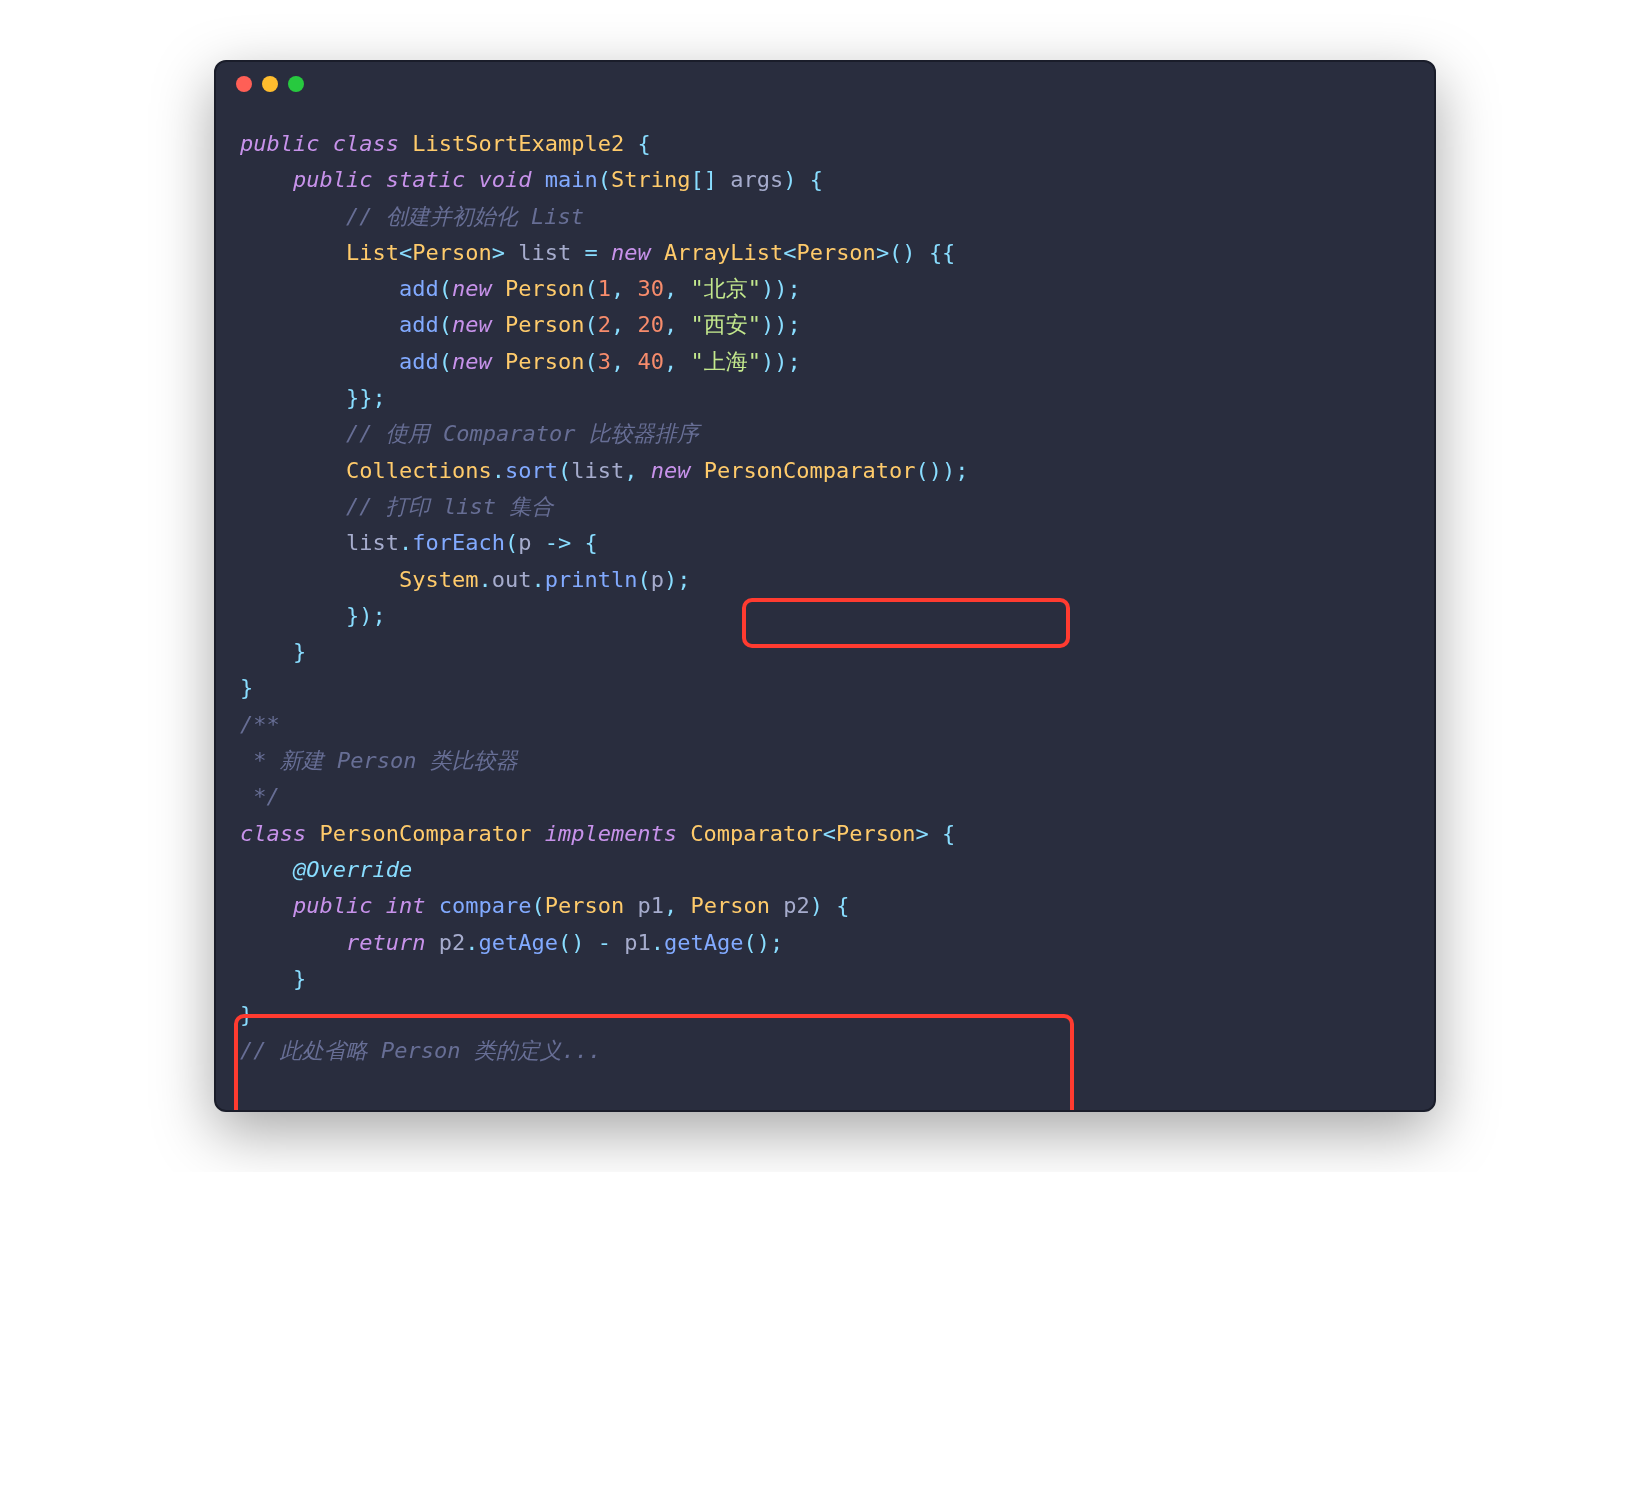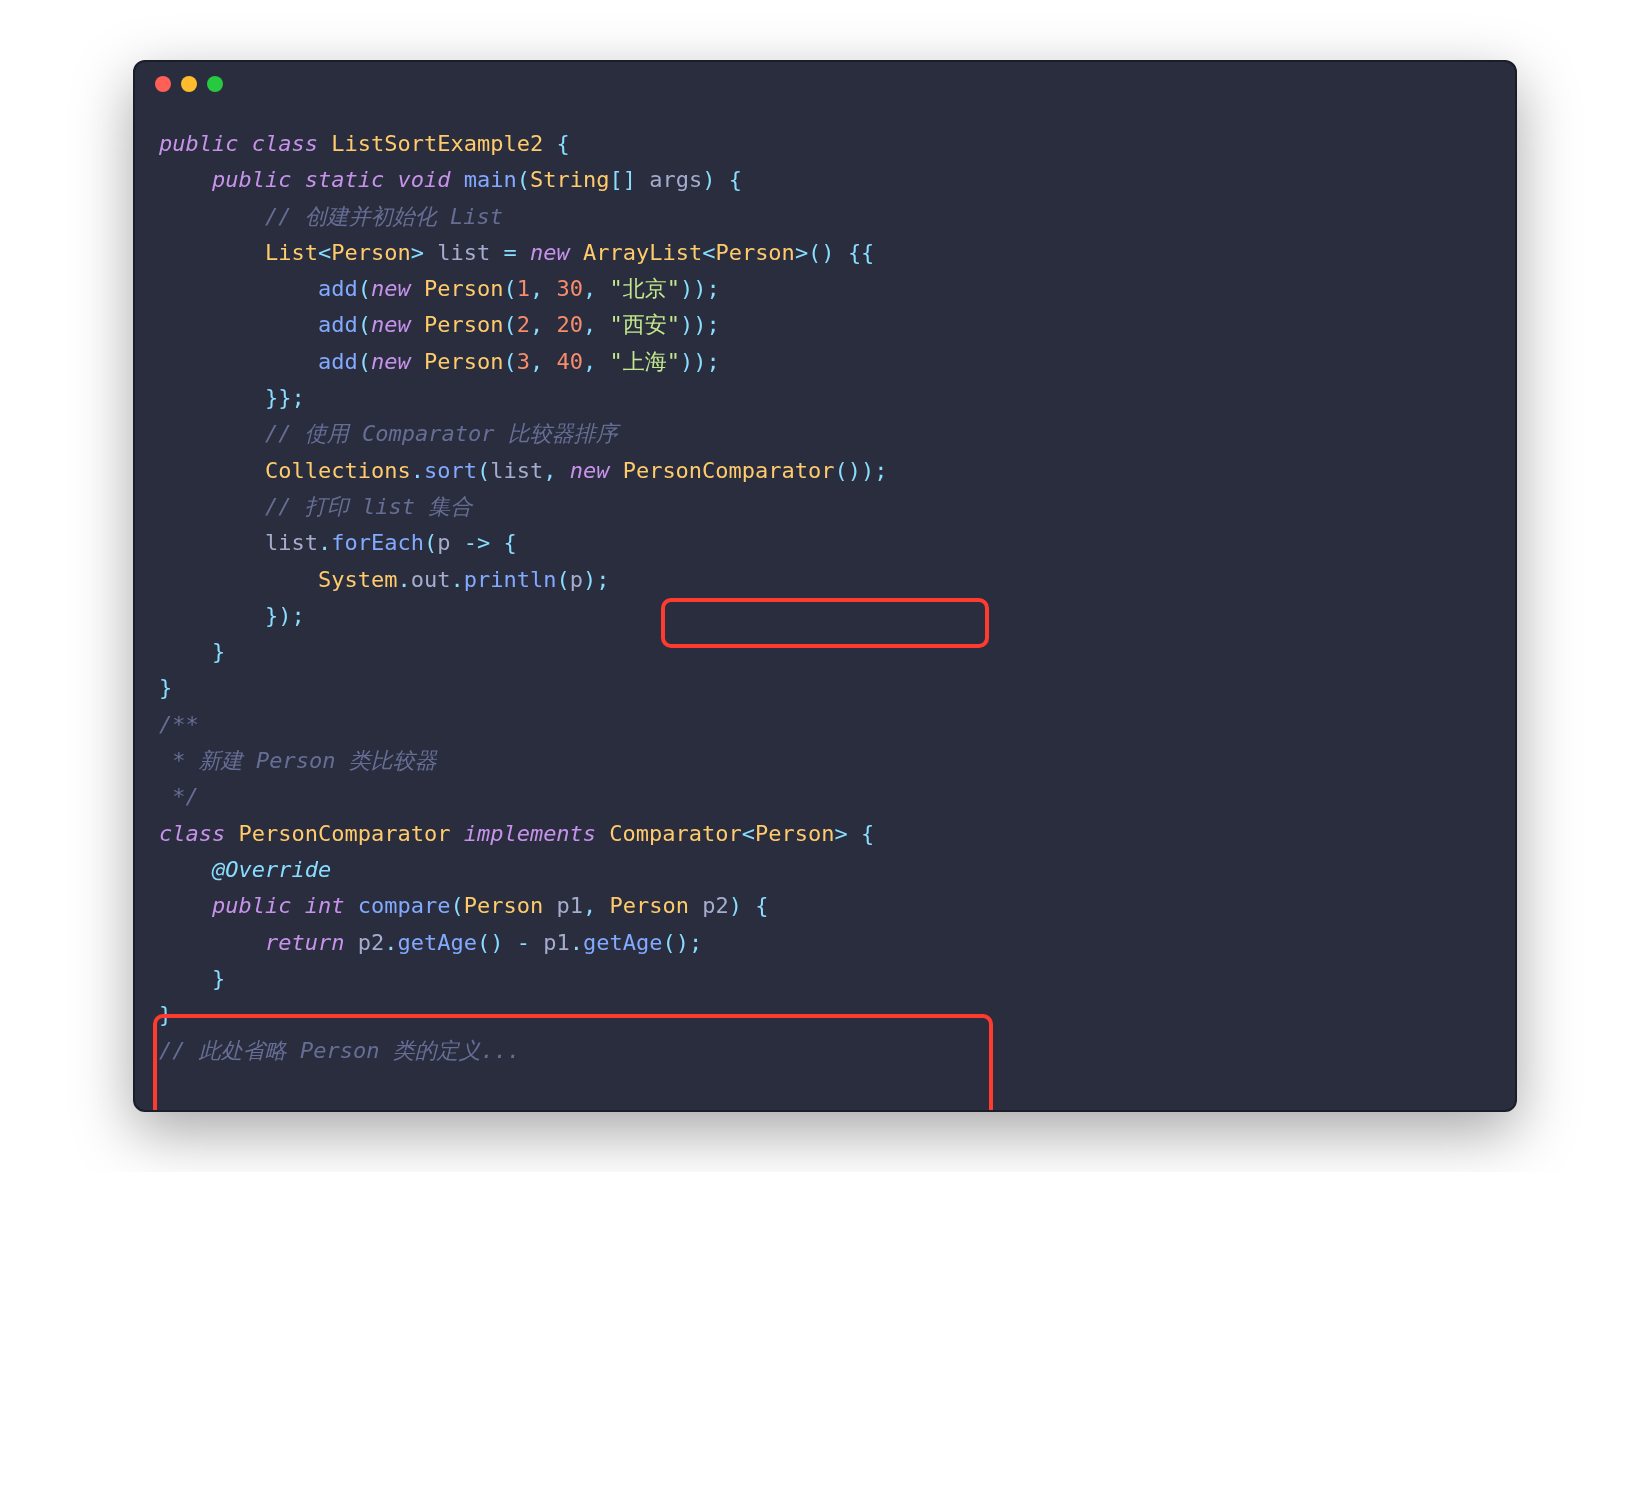--- a/index.html
+++ b/index.html
@@ -5,21 +5,21 @@
   * { margin: 0; padding: 0; box-sizing: border-box; }
   body {
     background: #ffffff;
     padding: 60px;
     font-family: "SF Mono", "Monaco", "Menlo", "Consolas", monospace;
     display: flex;
     justify-content: center;
     align-items: flex-start;
   }
   .window {
-    width: 1384px;
+    width: 1222px;
     background: #292d3e;
     border-radius: 12px;
     box-shadow: 0 20px 60px rgba(0,0,0,0.35);
     overflow: hidden;
     border: 2px solid #1a1d2a;
   }
   .titlebar {
     height: 44px;
     display: flex;
     align-items: center;

